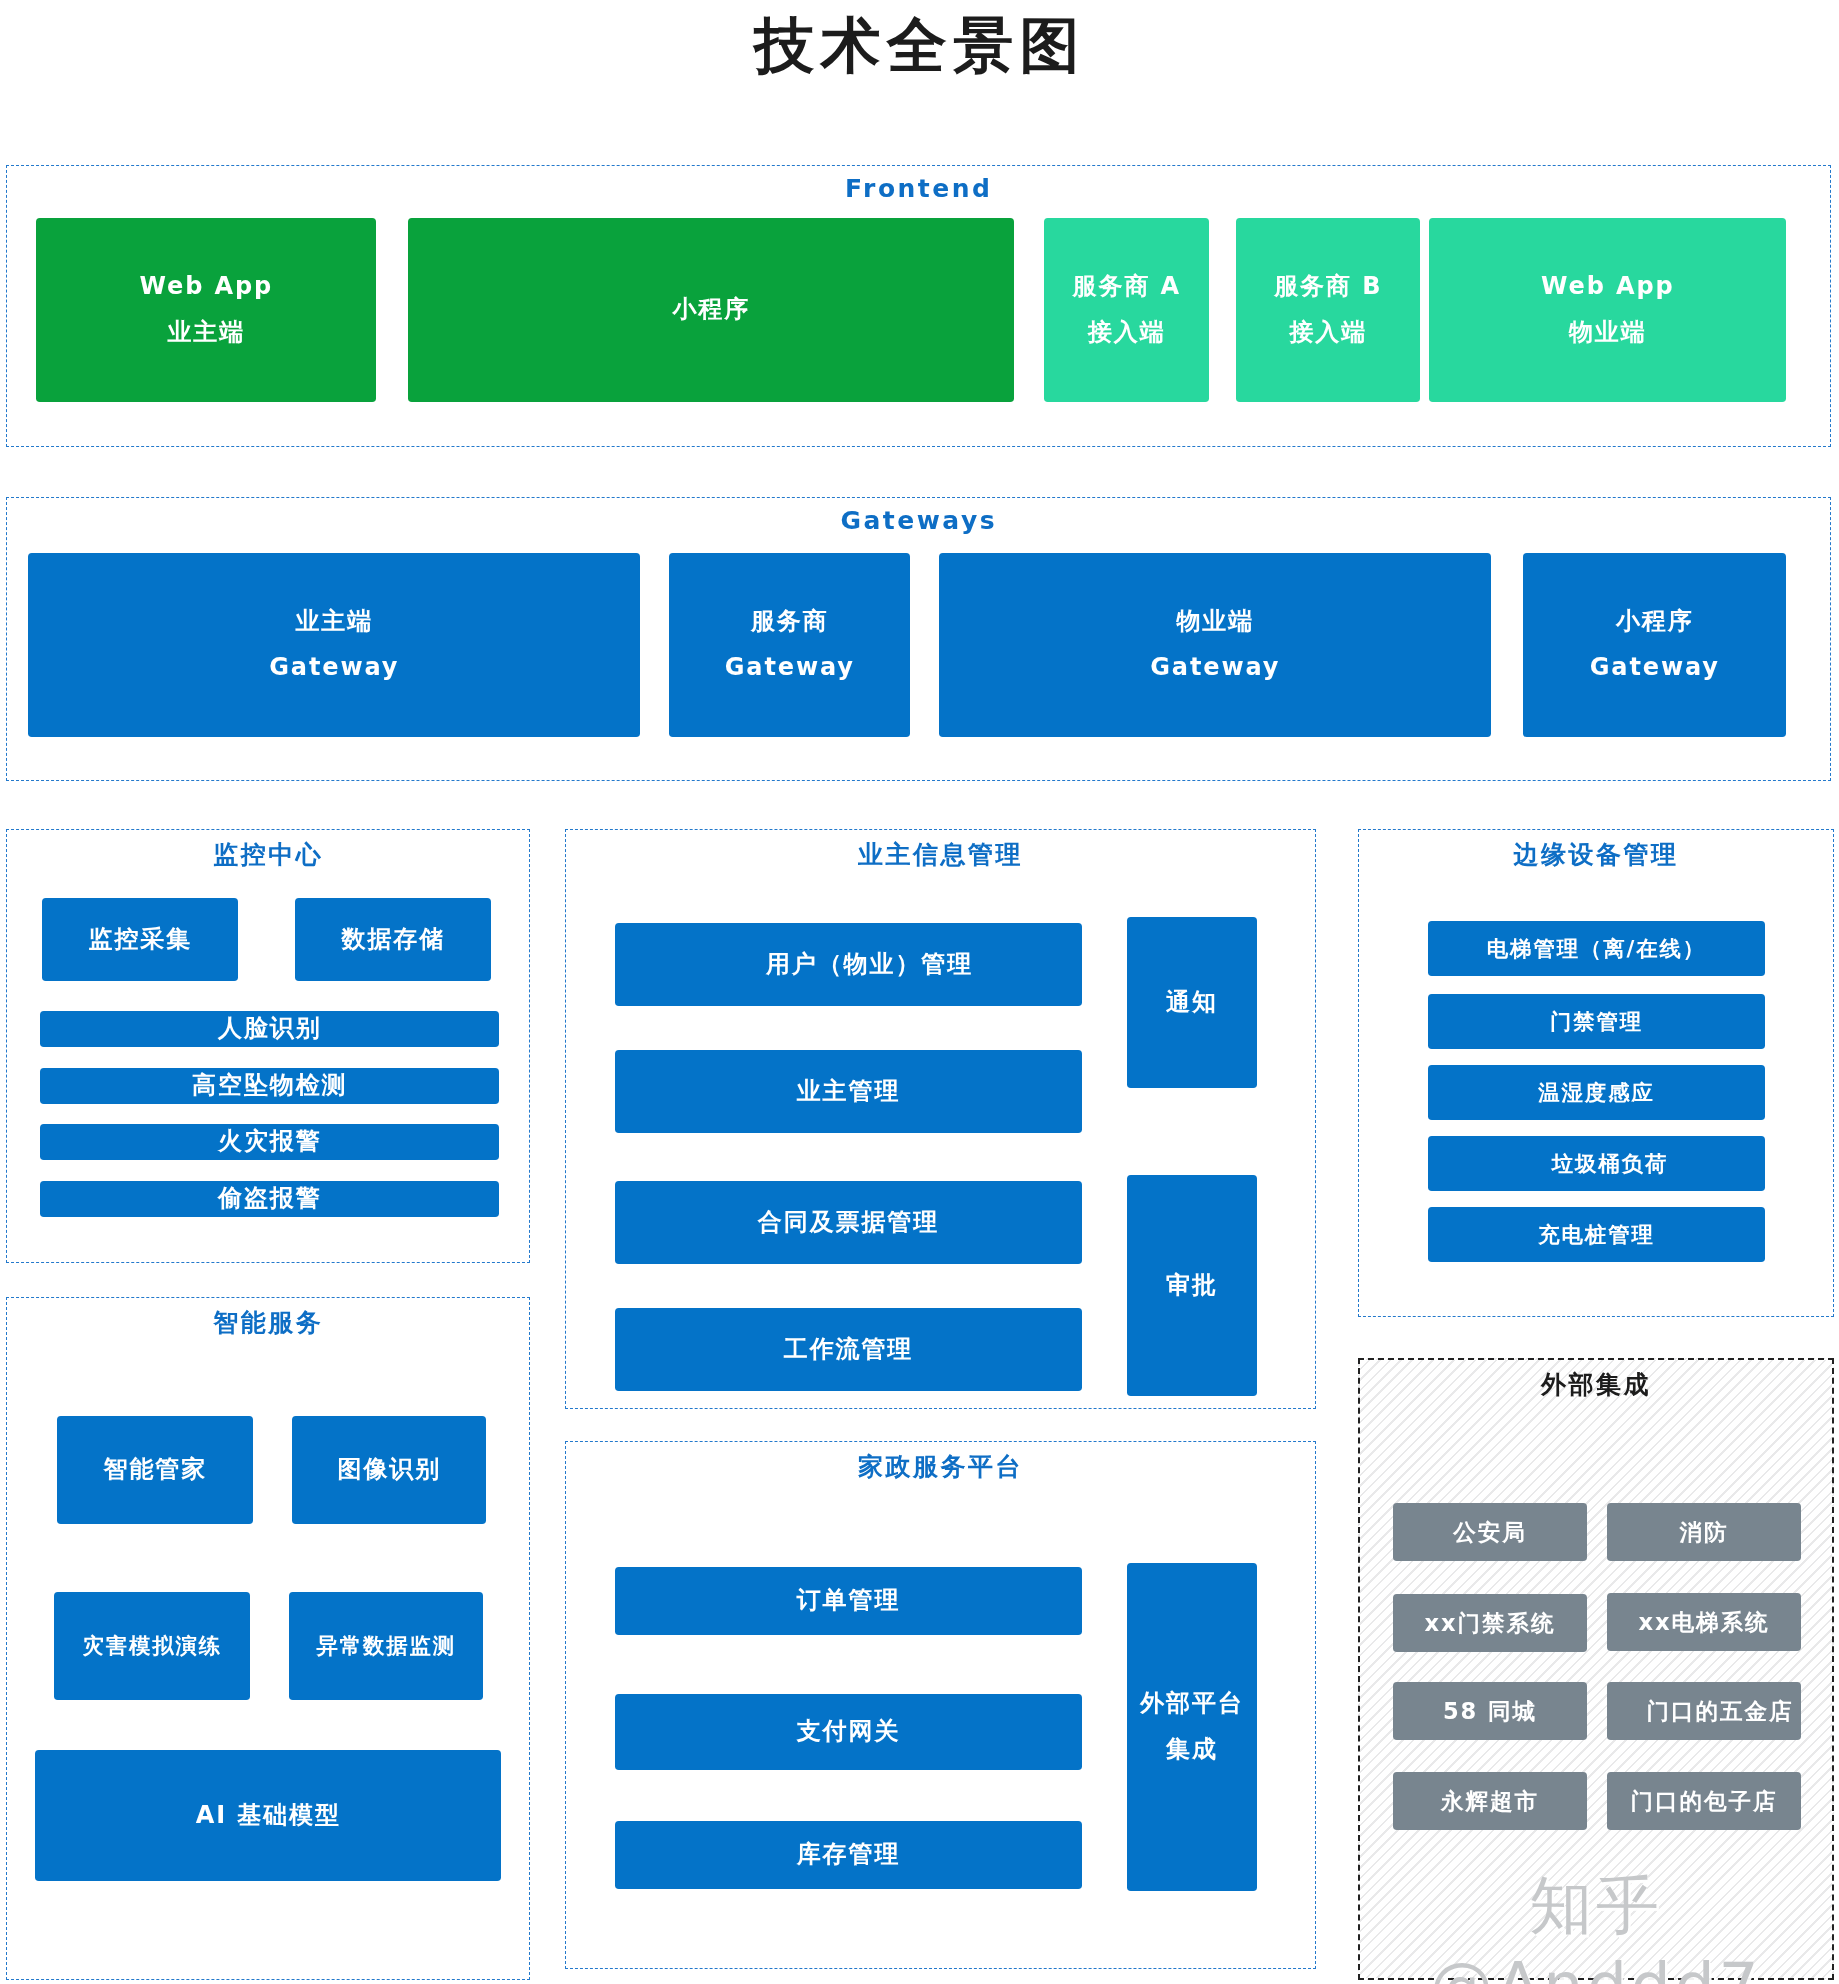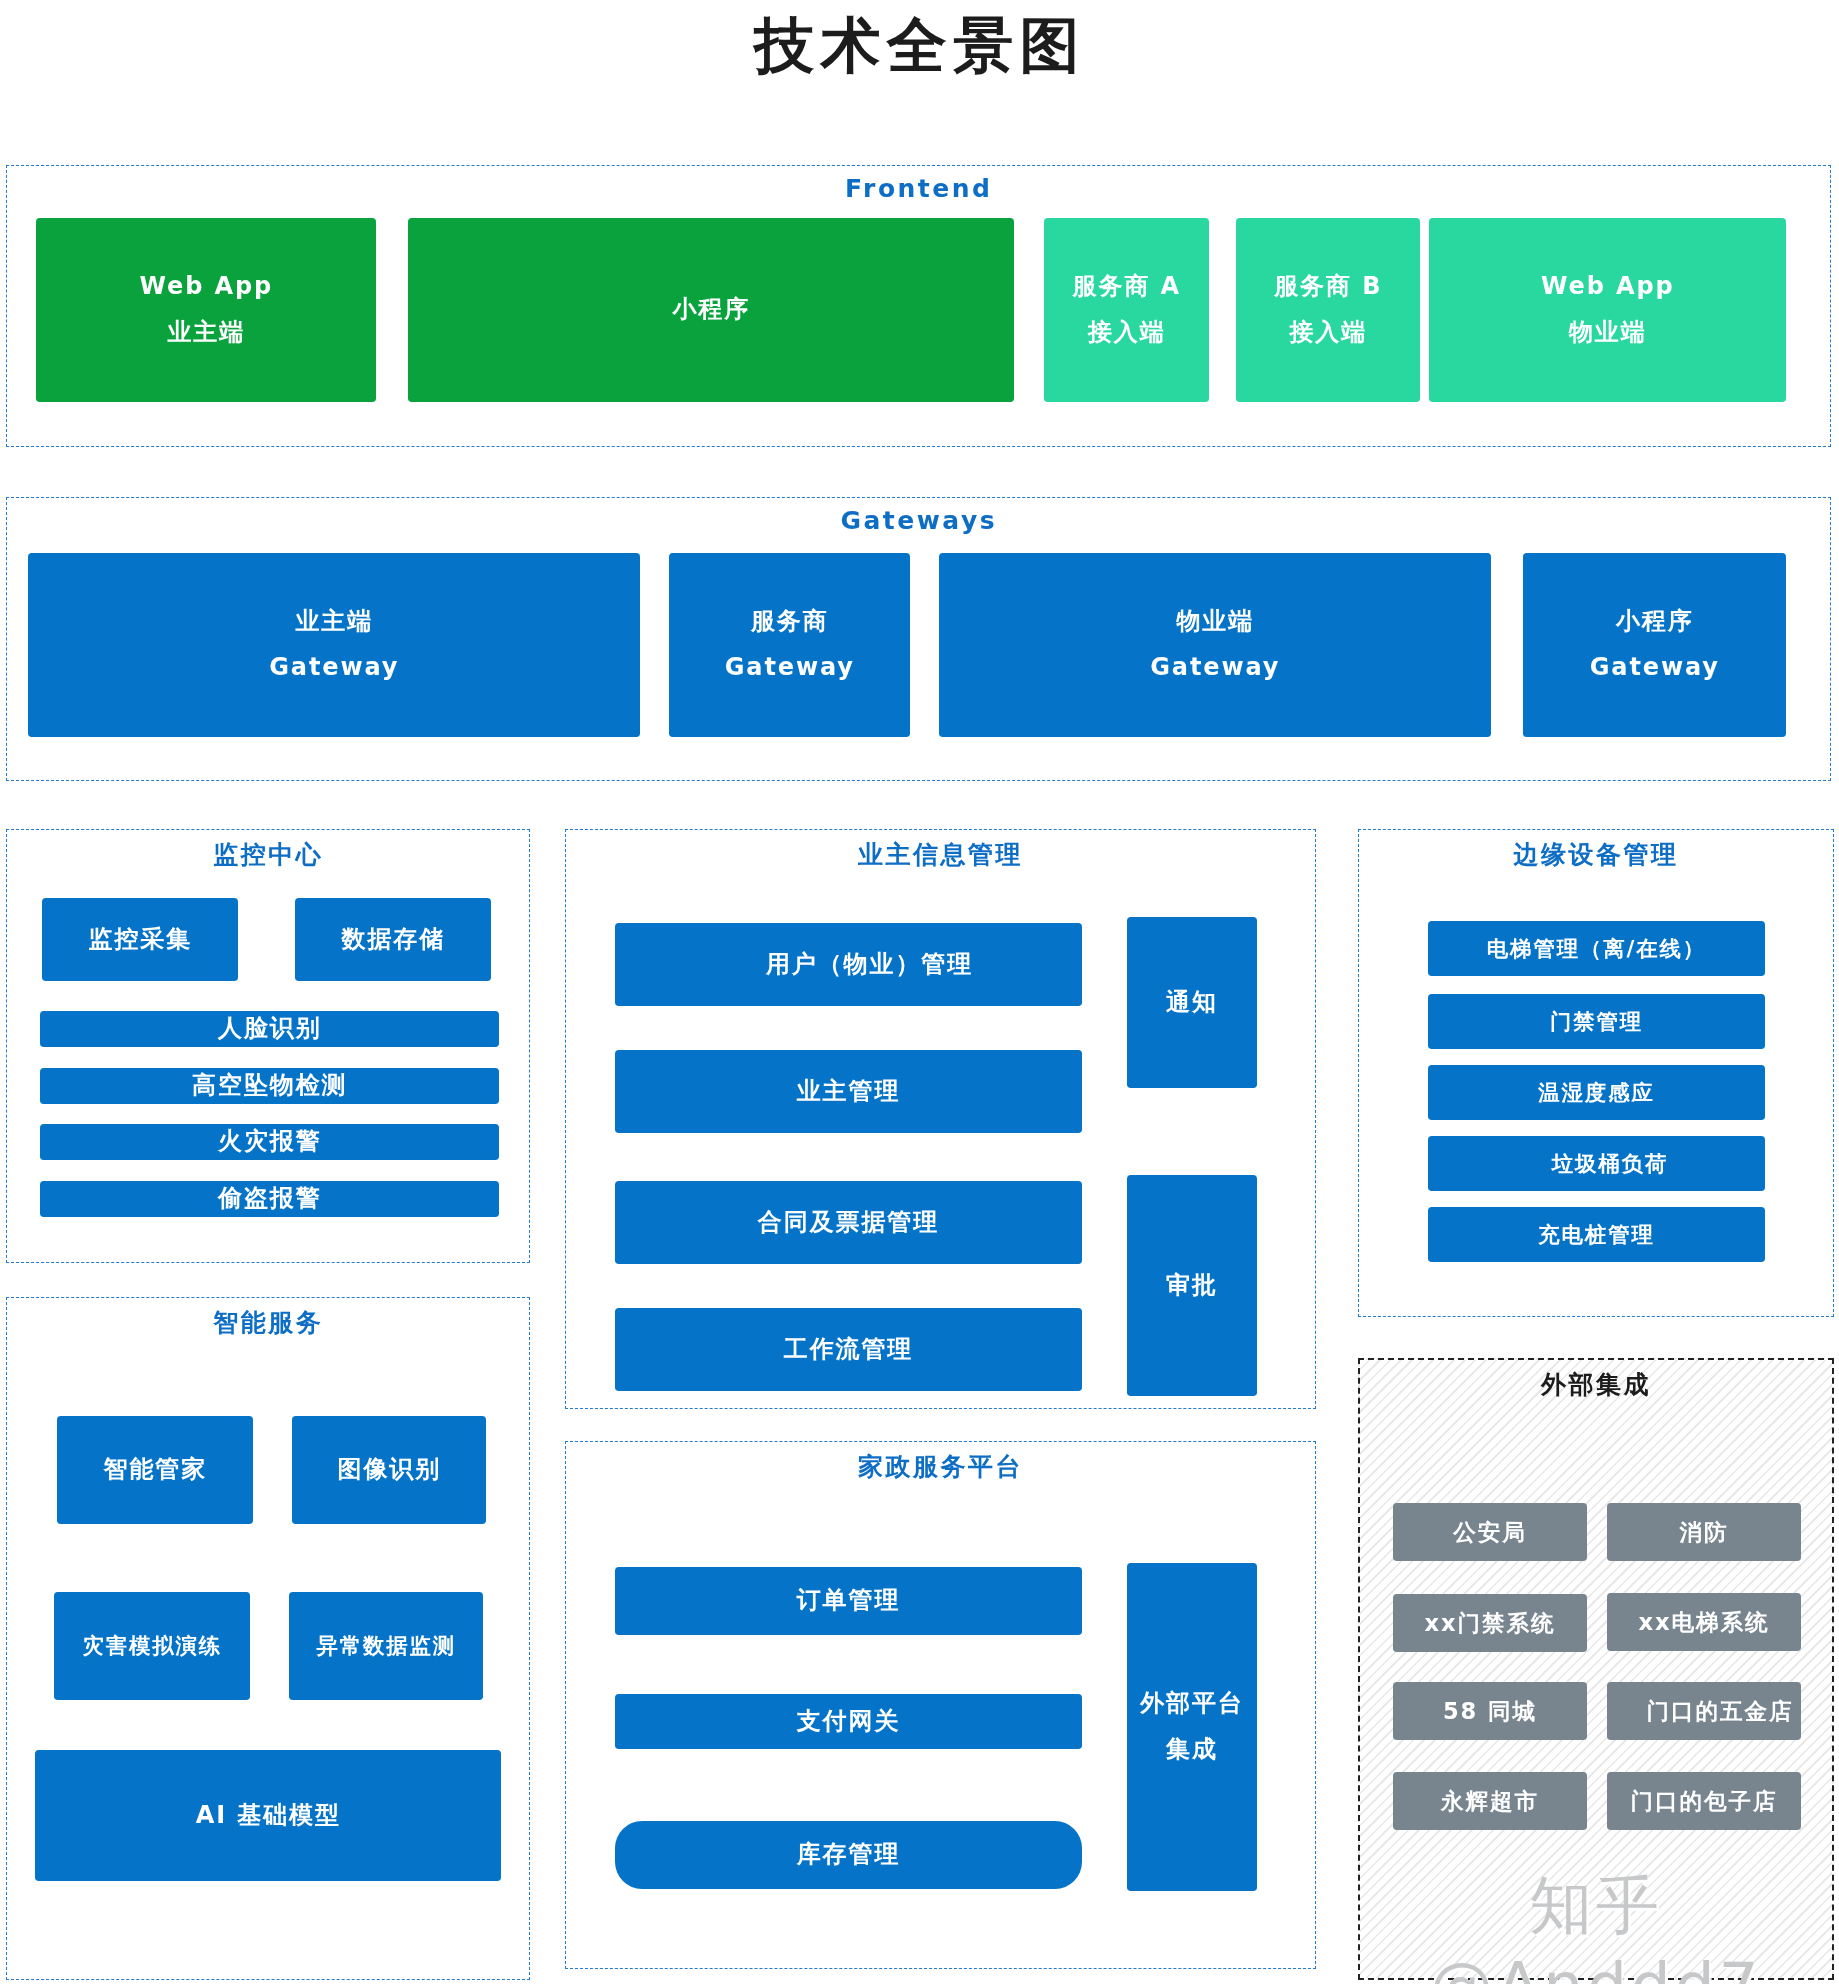--- a/index.html
+++ b/index.html
@@ -104,22 +104,22 @@
     <div class="box blue" style="left:50px;top:118px;width:196px;height:108px;">智能管家</div>
     <div class="box blue" style="left:285px;top:118px;width:194px;height:108px;">图像识别</div>
     <div class="box blue small" style="left:47px;top:294px;width:196px;height:108px;">灾害模拟演练</div>
     <div class="box blue small" style="left:282px;top:294px;width:194px;height:108px;">异常数据监测</div>
     <div class="box blue" style="left:28px;top:452px;width:466px;height:131px;">AI 基础模型</div>
   </div>
 
   <div class="sec" style="left:565px;top:1441px;width:751px;height:528px;">
     <div class="sec-label">家政服务平台</div>
     <div class="box blue" style="left:49px;top:125px;width:467px;height:68px;">订单管理</div>
-    <div class="box blue" style="left:49px;top:252px;width:467px;height:55px;">支付网关</div>
-    <div class="box blue" style="left:49px;top:379px;width:467px;height:68px;border-radius:27px;">库存管理</div>
+    <div class="box blue" style="left:49px;top:252px;width:467px;height:76px;">支付网关</div>
+    <div class="box blue" style="left:49px;top:379px;width:467px;height:68px;">库存管理</div>
     <div class="box blue" style="left:561px;top:121px;width:130px;height:328px;">外部平台
 集成</div>
   </div>
 
   <div class="sec sec-external" style="left:1358px;top:1358px;width:476px;height:622px;">
     <div class="sec-label">外部集成</div>
     <div class="box grayb" style="left:33px;top:143px;width:194px;height:58px;">公安局</div>
     <div class="box grayb" style="left:247px;top:143px;width:194px;height:58px;">消防</div>
     <div class="box grayb" style="left:33px;top:234px;width:194px;height:58px;">xx门禁系统</div>
     <div class="box grayb" style="left:247px;top:233px;width:194px;height:58px;">xx电梯系统</div>

